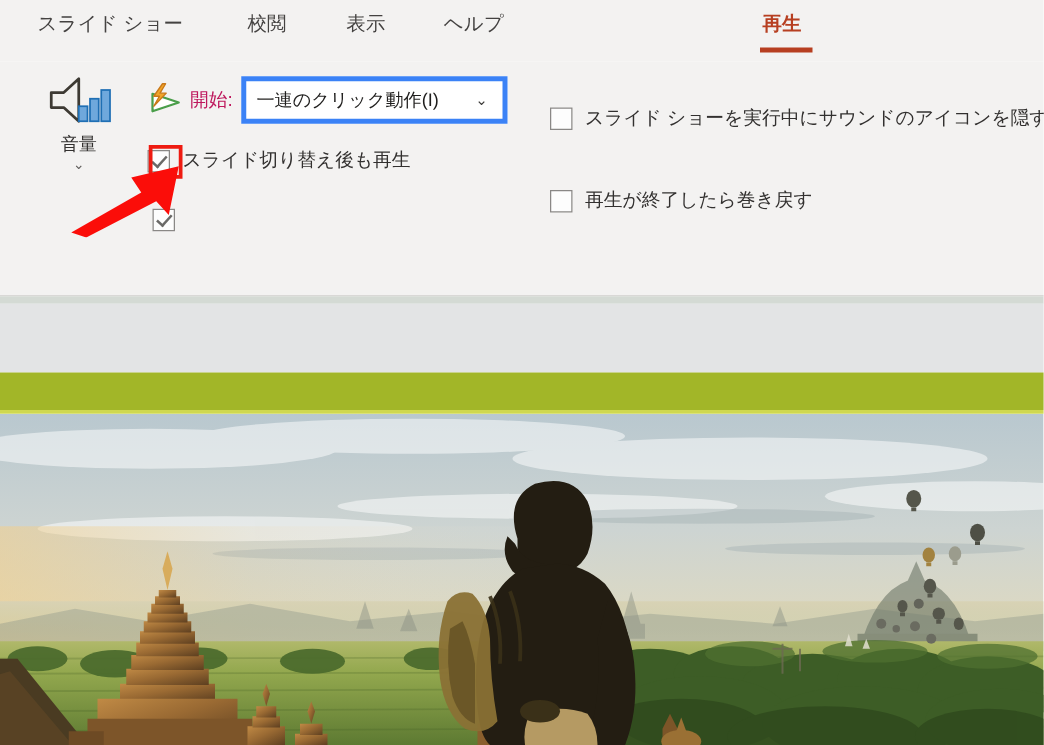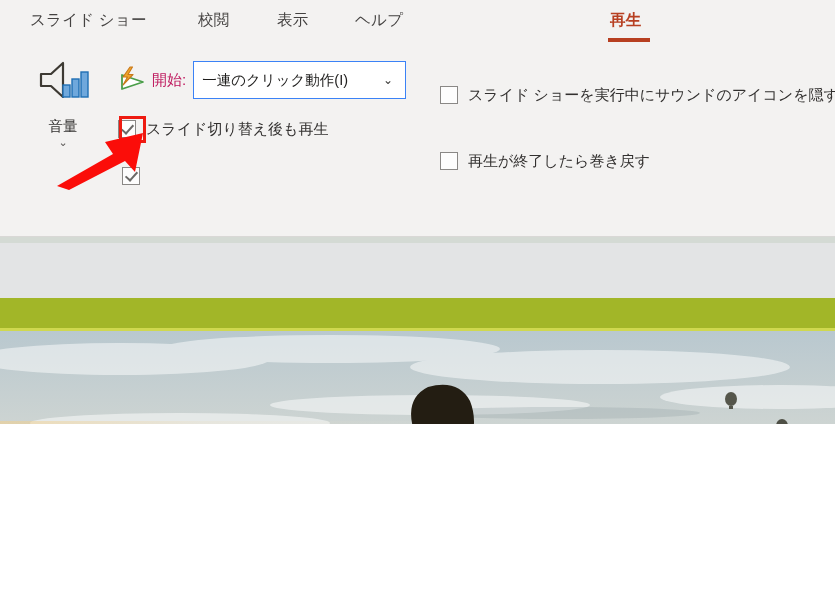--- a/index.html
+++ b/index.html
@@ -7,21 +7,21 @@
     padding: 0;
     width: 835px;
     height: 596px;
     overflow: hidden;
     background: #ffffff;
     font-family: "Liberation Sans", "DejaVu Sans", sans-serif;
   }
   #app {
     position: relative;
     width: 835px;
-    height: 424px;
+    height: 596px;
     overflow: hidden;
   }
 
   
   .ribbon-tabs {
     position: absolute;
     left: 0; top: 0;
     width: 835px; height: 49px;
     background: #f3f2f1;
   }
@@ -67,21 +67,21 @@
     text-align: center;
   }
   .volume-icon {
     width: 56px; height: 46px;
     margin: 0 auto;
     position: relative;
   }
   .volume-label {
     font-size: 14.5px;
     color: #32302f;
-    margin-top: 14px;
+    margin-top: 4px;
     line-height: 18px;
   }
   .volume-chevron {
     font-size: 11px;
     color: #5a5856;
     line-height: 12px;
     margin-top: 1px;
   }
 
   
@@ -95,21 +95,21 @@
   .start-label {
     font-size: 15px;
     color: #be185d;
     margin-right: 7px;
     white-space: nowrap;
   }
   .start-select {
     width: 213px;
     height: 38px;
     box-sizing: border-box;
-    border: 1px solid #3b82f6;
+    border: 4px solid #3b82f6;
     background: #ffffff;
     font-size: 14.5px;
     color: #1e1d1c;
     display: flex;
     align-items: center;
     padding: 0 8px;
     position: relative;
   }
   .start-select .sel-chevron {
     position: absolute;

